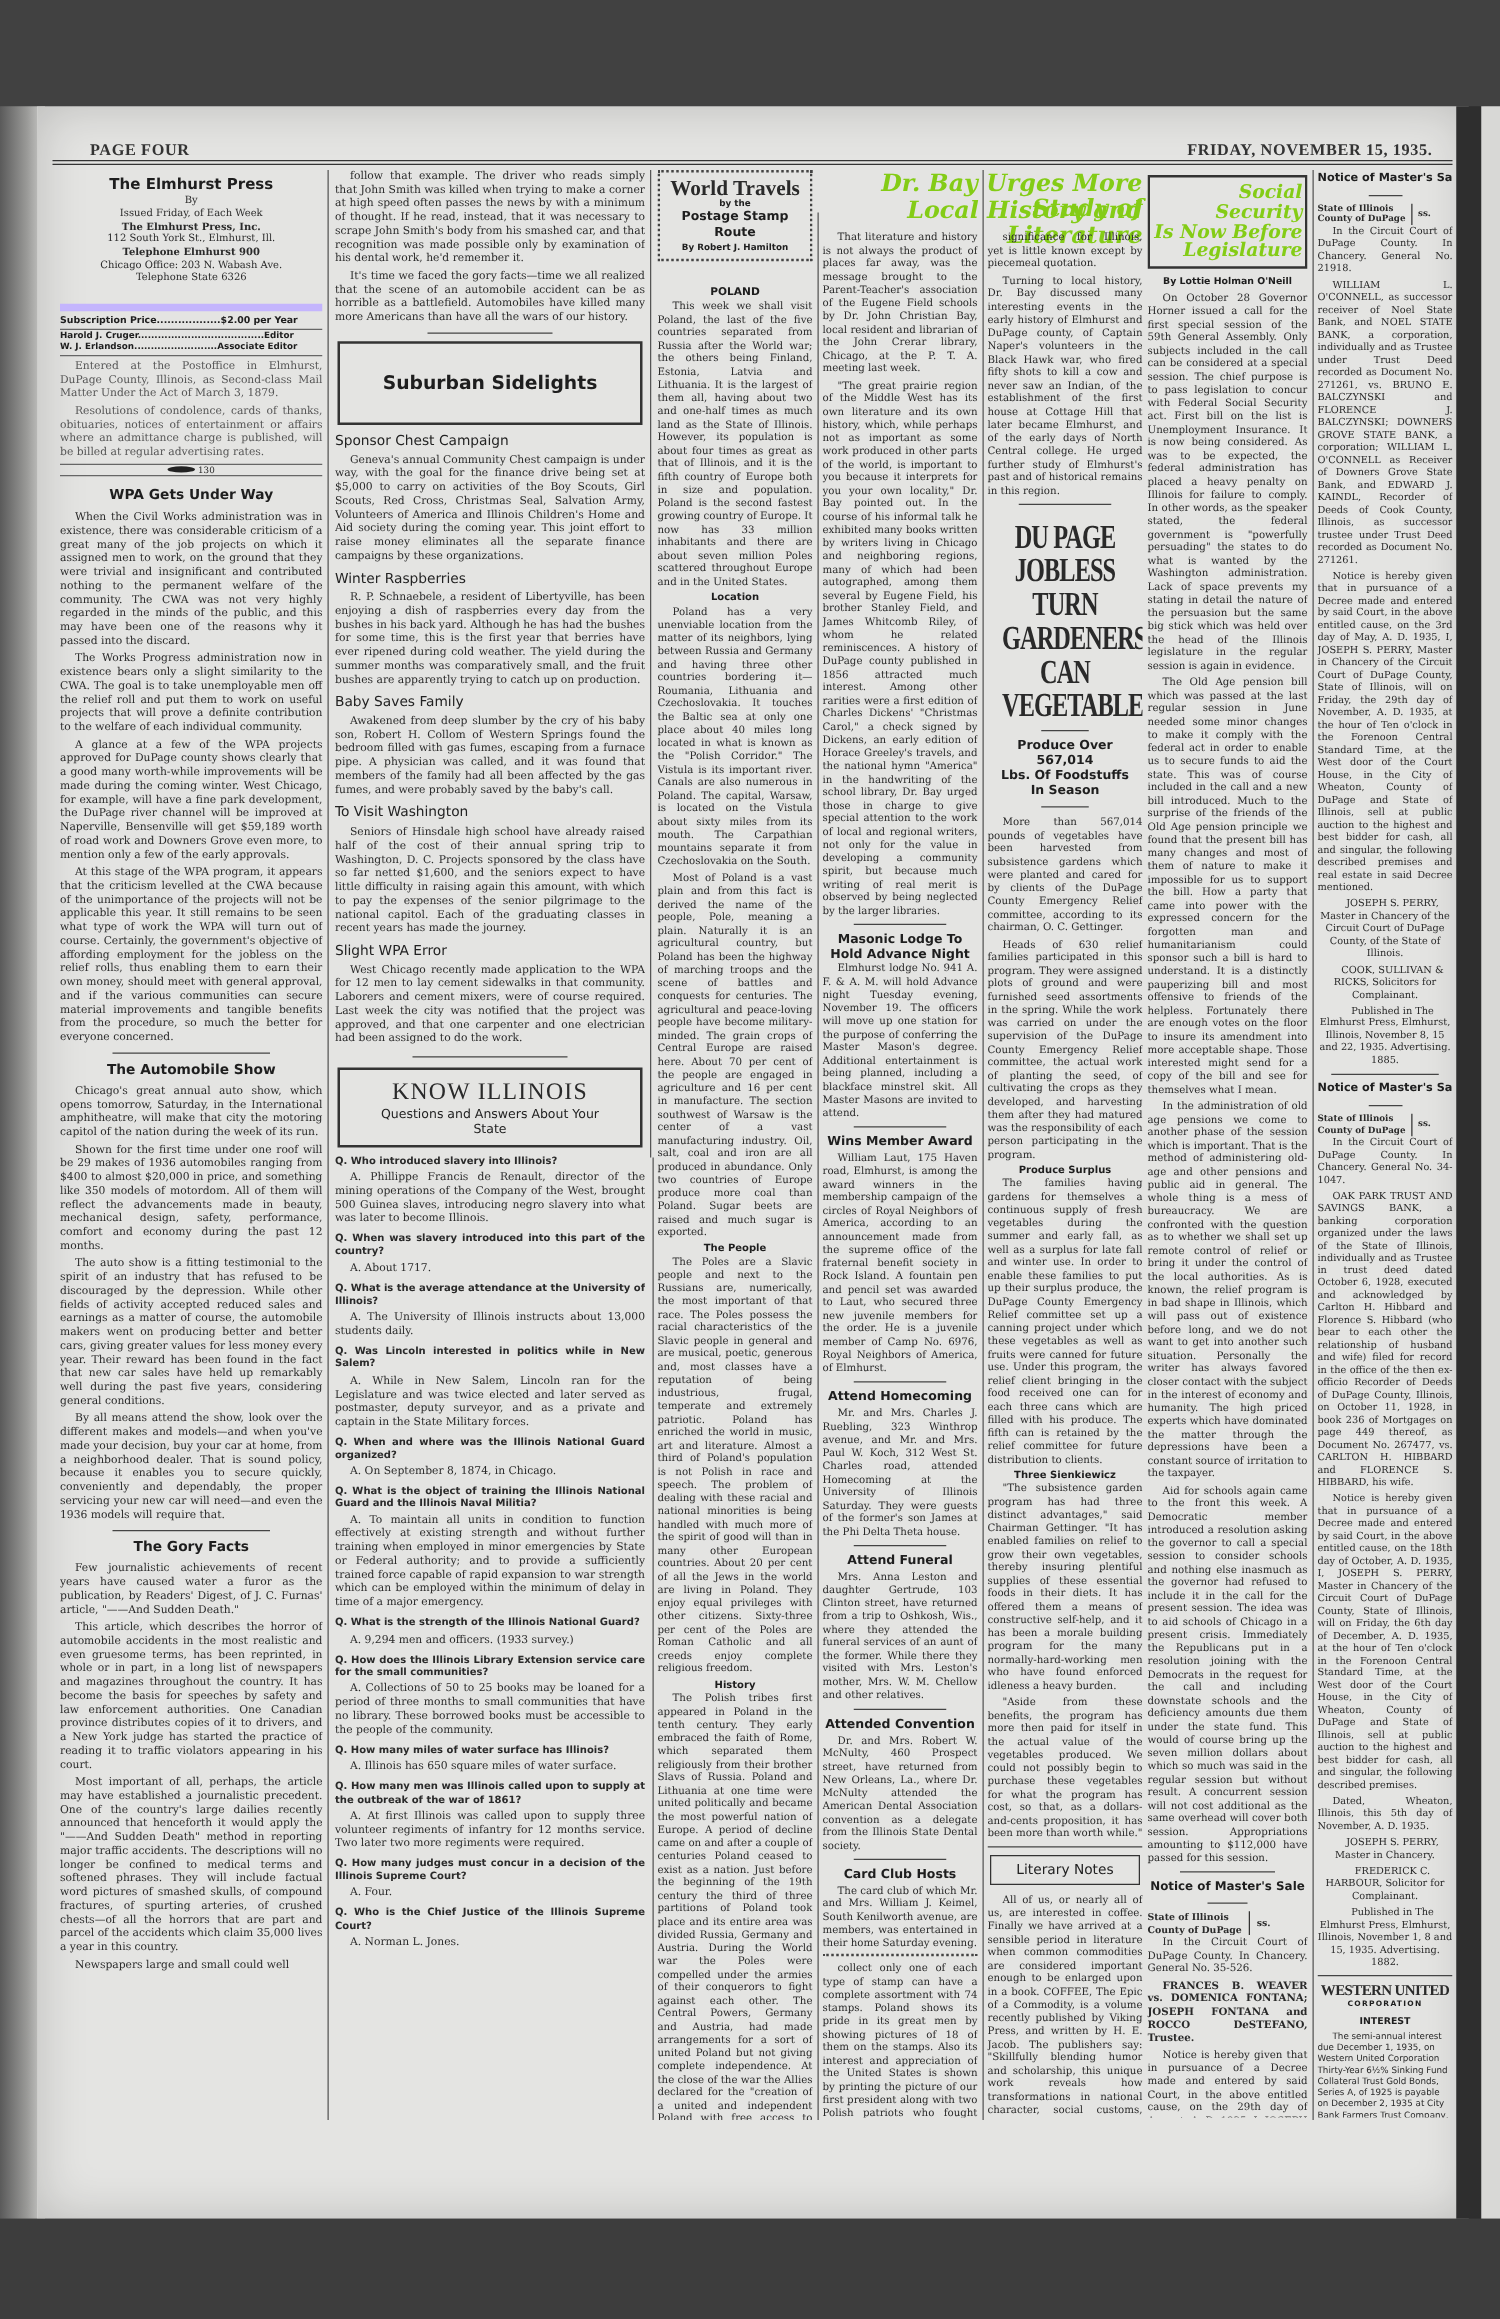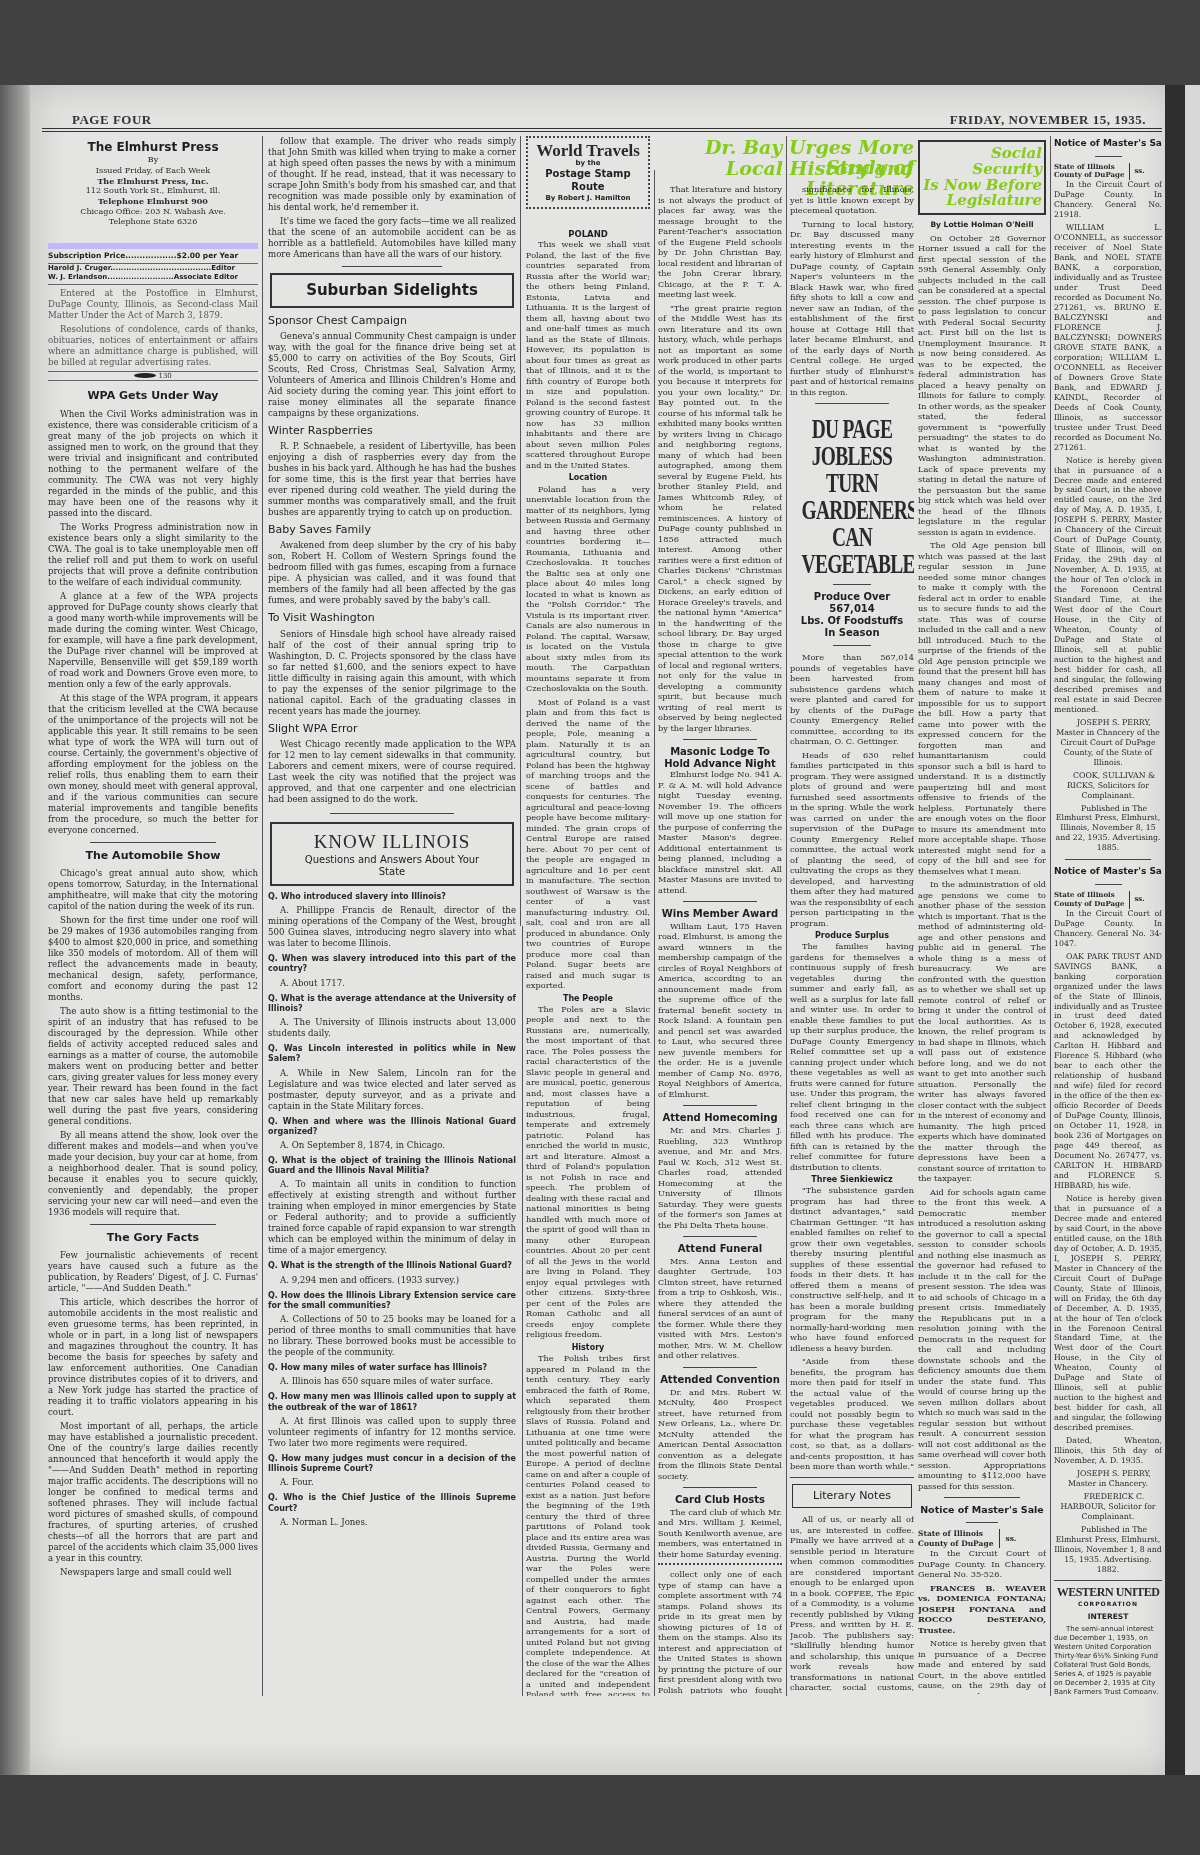--- a/index.html
+++ b/index.html
@@ -78,31 +78,31 @@
   <p>A glance at a few of the WPA projects approved for DuPage county shows clearly that a good many worth-while improvements will be made during the coming winter. West Chicago, for example, will have a fine park development, the DuPage river channel will be improved at Naperville, Bensenville will get $59,189 worth of road work and Downers Grove even more, to mention only a few of the early approvals.</p>
   <p>At this stage of the WPA program, it appears that the criticism levelled at the CWA because of the unimportance of the projects will not be applicable this year. It still remains to be seen what type of work the WPA will turn out of course. Certainly, the government's objective of affording employment for the jobless on the relief rolls, thus enabling them to earn their own money, should meet with general approval, and if the various communities can secure material improvements and tangible benefits from the procedure, so much the better for everyone concerned.</p>
   <div class="short-rule"></div>
   <div class="h-sans" style="font-size:11px;margin:6px 0 5px">The Automobile Show</div>
   <p>Chicago's great annual auto show, which opens tomorrow, Saturday, in the International amphitheatre, will make that city the motoring capitol of the nation during the week of its run.</p>
   <p>Shown for the first time under one roof will be 29 makes of 1936 automobiles ranging from $400 to almost $20,000 in price, and something like 350 models of motordom. All of them will reflect the advancements made in beauty, mechanical design, safety, performance, comfort and economy during the past 12 months.</p>
   <p>The auto show is a fitting testimonial to the spirit of an industry that has refused to be discouraged by the depression. While other fields of activity accepted reduced sales and earnings as a matter of course, the automobile makers went on producing better and better cars, giving greater values for less money every year. Their reward has been found in the fact that new car sales have held up remarkably well during the past five years, considering general conditions.</p>
   <p>By all means attend the show, look over the different makes and models—and when you've made your decision, buy your car at home, from a neighborhood dealer. That is sound policy, because it enables you to secure quickly, conveniently and dependably, the proper servicing your new car will need—and even the 1936 models will require that.</p>
   <div class="short-rule"></div>
   <div class="h-sans" style="font-size:11px;margin:6px 0 5px">The Gory Facts</div>
-  <p>Few journalistic achievements of recent years have caused such a future as the publication, by Readers' Digest, of J. C. Furnas' article, "——And Sudden Death."</p>
+  <p>Few journalistic achievements of recent years have caused water a furor as the publication, by Readers' Digest, of J. C. Furnas' article, "——And Sudden Death."</p>
   <p>This article, which describes the horror of automobile accidents in the most realistic and even gruesome terms, has been reprinted, in whole or in part, in a long list of newspapers and magazines throughout the country. It has become the basis for speeches by safety and law enforcement authorities. One Canadian province distributes copies of it to drivers, and a New York judge has started the practice of reading it to traffic violators appearing in his court.</p>
   <p>Most important of all, perhaps, the article may have established a journalistic precedent. One of the country's large dailies recently announced that henceforth it would apply the "——And Sudden Death" method in reporting major traffic accidents. The descriptions will no longer be confined to medical terms and softened phrases. They will include factual word pictures of smashed skulls, of compound fractures, of spurting arteries, of crushed chests—of all the horrors that are part and parcel of the accidents which claim 35,000 lives a year in this country.</p>
   <p>Newspapers large and small could well</p>
 </div>
 
 <div class="col" style="left:268px;width:248px;height:1560px">
   <p>follow that example. The driver who reads simply that John Smith was killed when trying to make a corner at high speed often passes the news by with a minimum of thought. If he read, instead, that it was necessary to scrape John Smith's body from his smashed car, and that recognition was made possible only by examination of his dental work, he'd remember it.</p>
   <p>It's time we faced the gory facts—time we all realized that the scene of an automobile accident can be as horrible as a battlefield. Automobiles have killed many more Americans than have all the wars of our history.</p>
   <div class="short-rule" style="width:40%"></div>
-  <div class="box" style="padding:6px">
+  <div class="box" style="padding:22px">
     <div class="h-sans" style="font-size:15px">Suburban Sidelights</div>
   </div>
   <div class="h-light" style="font-size:11px;margin:5px 0 3px">Sponsor Chest Campaign</div>
   <p>Geneva's annual Community Chest campaign is under way, with the goal for the finance drive being set at $5,000 to carry on activities of the Boy Scouts, Girl Scouts, Red Cross, Christmas Seal, Salvation Army, Volunteers of America and Illinois Children's Home and Aid society during the coming year. This joint effort to raise money eliminates all the separate finance campaigns by these organizations.</p>
   <div class="h-light" style="font-size:11px;margin:5px 0 3px">Winter Raspberries</div>
   <p>R. P. Schnaebele, a resident of Libertyville, has been enjoying a dish of raspberries every day from the bushes in his back yard. Although he has had the bushes for some time, this is the first year that berries have ever ripened during cold weather. The yield during the summer months was comparatively small, and the fruit bushes are apparently trying to catch up on production.</p>
   <div class="h-light" style="font-size:11px;margin:5px 0 3px">Baby Saves Family</div>
   <p>Awakened from deep slumber by the cry of his baby son, Robert H. Collom of Western Springs found the bedroom filled with gas fumes, escaping from a furnace pipe. A physician was called, and it was found that members of the family had all been affected by the gas fumes, and were probably saved by the baby's call.</p>
   <div class="h-light" style="font-size:11px;margin:5px 0 3px">To Visit Washington</div>
   <p>Seniors of Hinsdale high school have already raised half of the cost of their annual spring trip to Washington, D. C. Projects sponsored by the class have so far netted $1,600, and the seniors expect to have little difficulty in raising again this amount, with which to pay the expenses of the senior pilgrimage to the national capitol. Each of the graduating classes in recent years has made the journey.</p>

